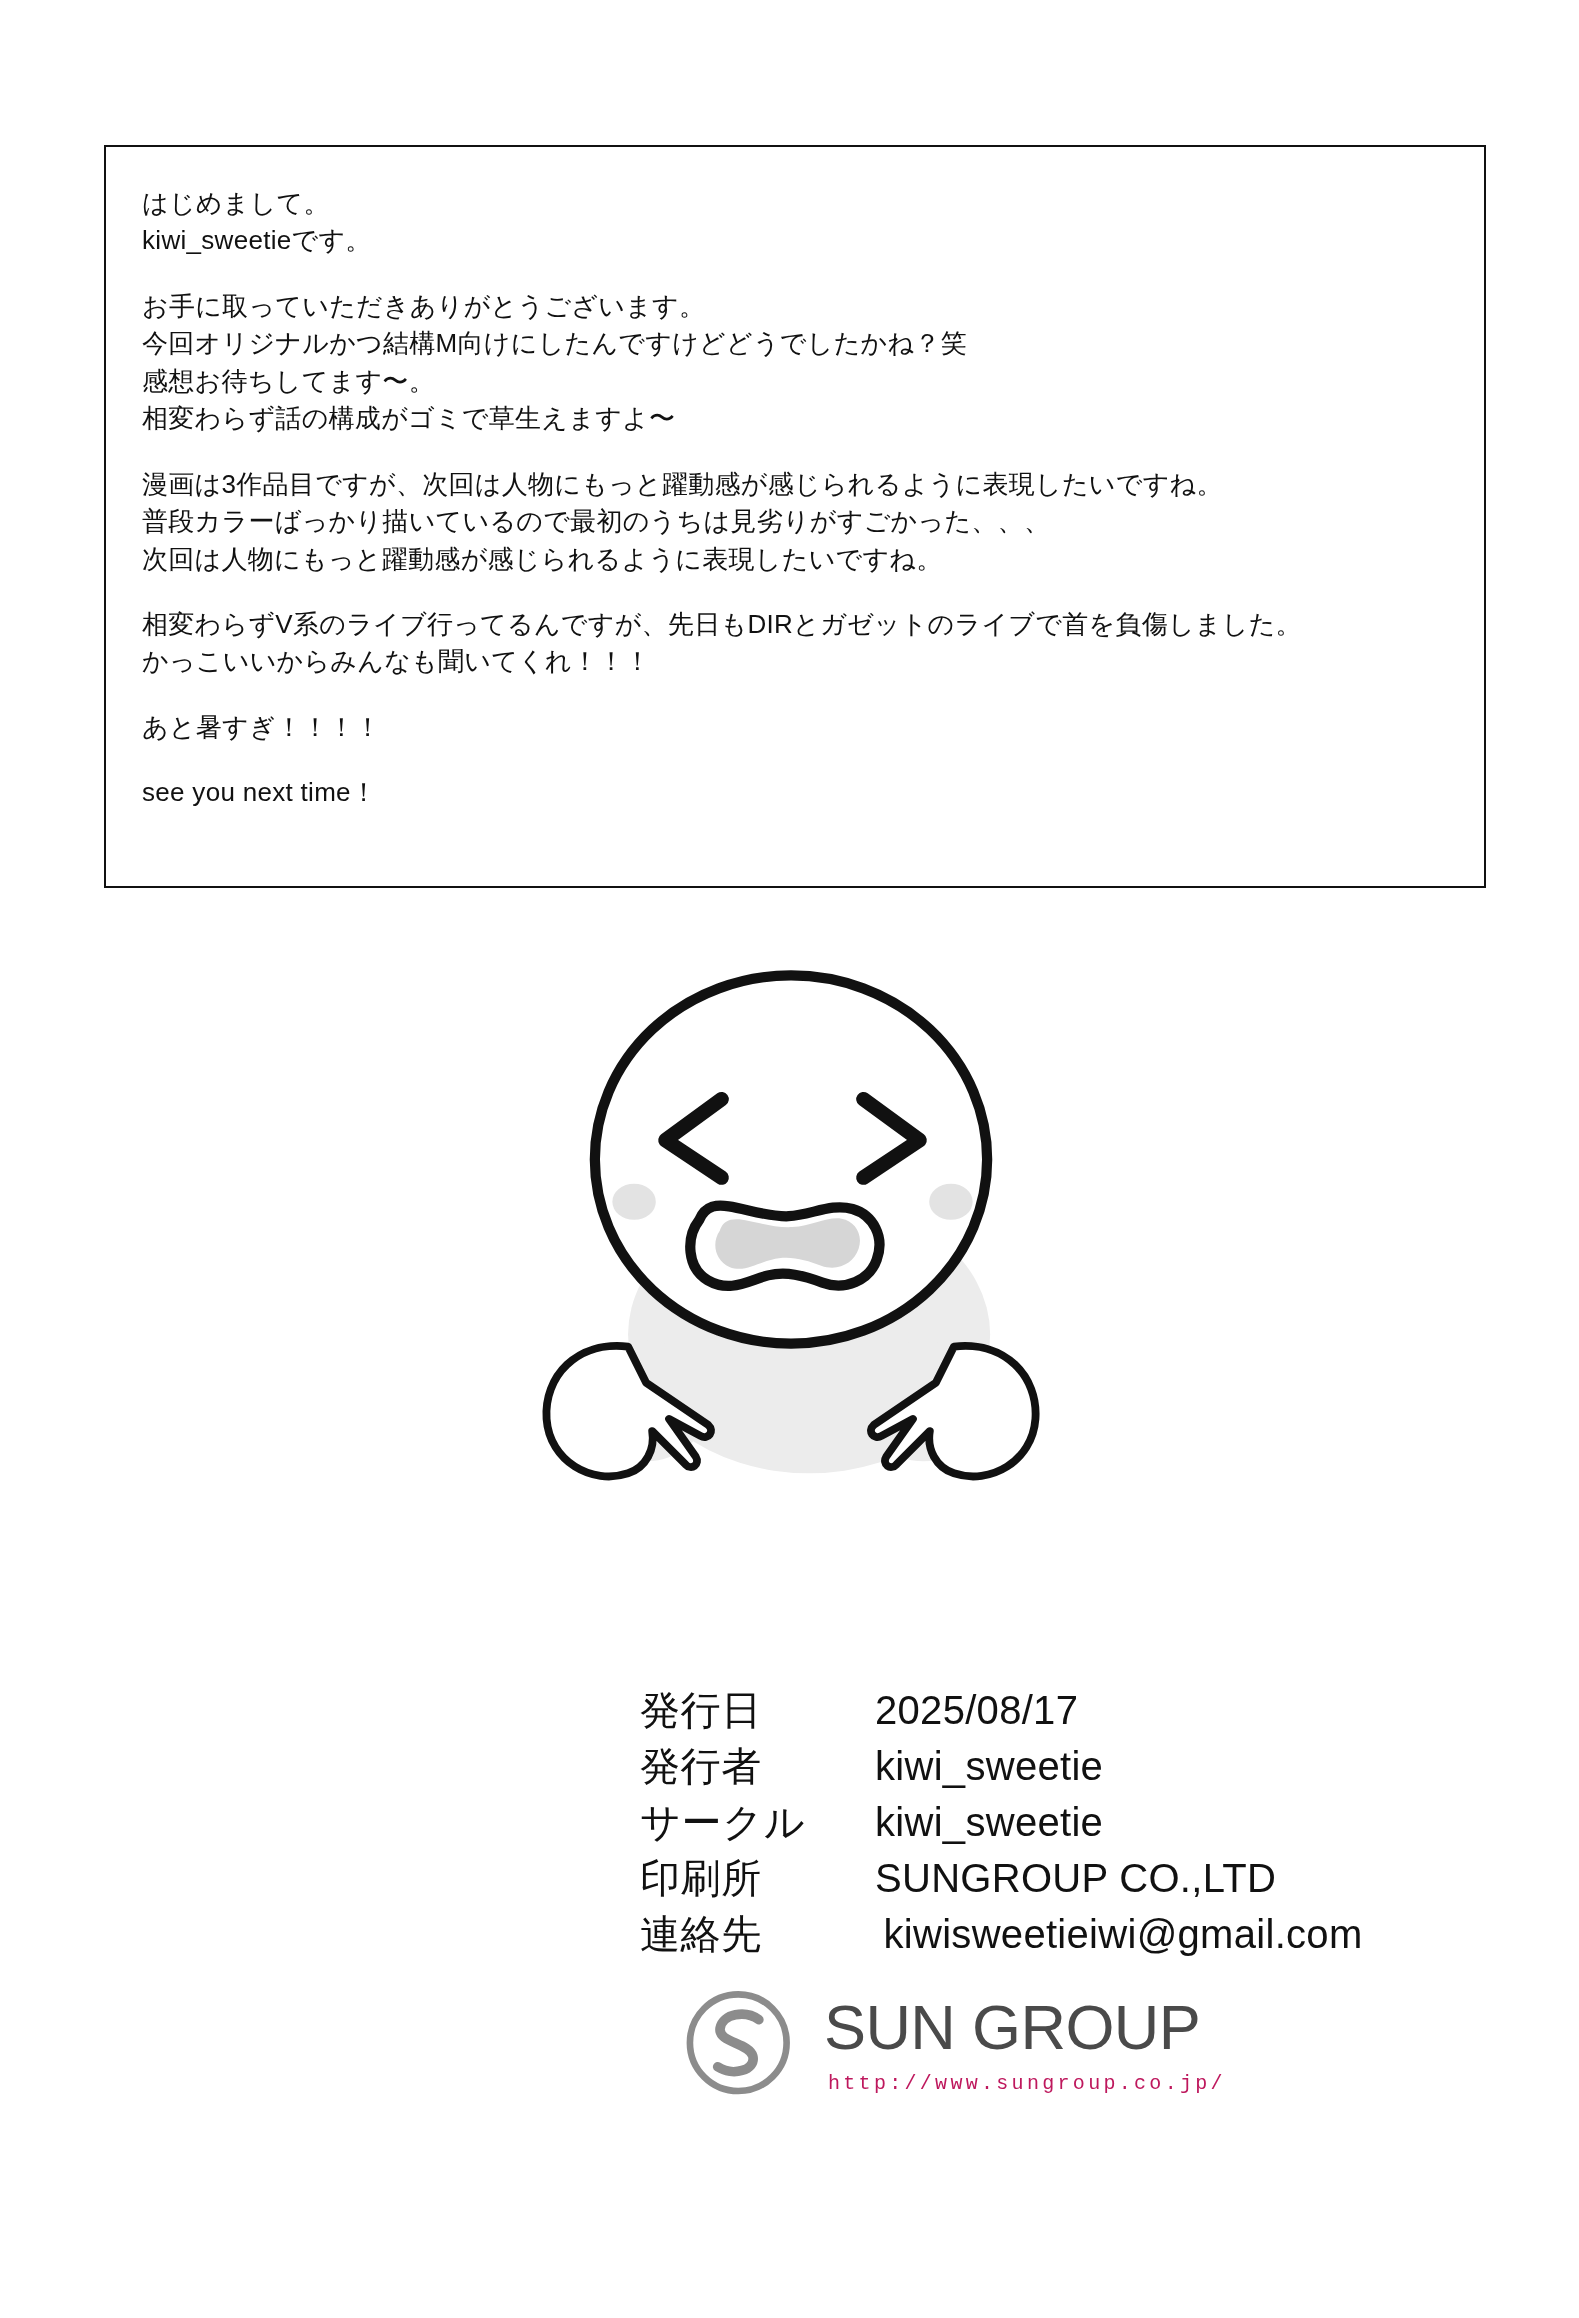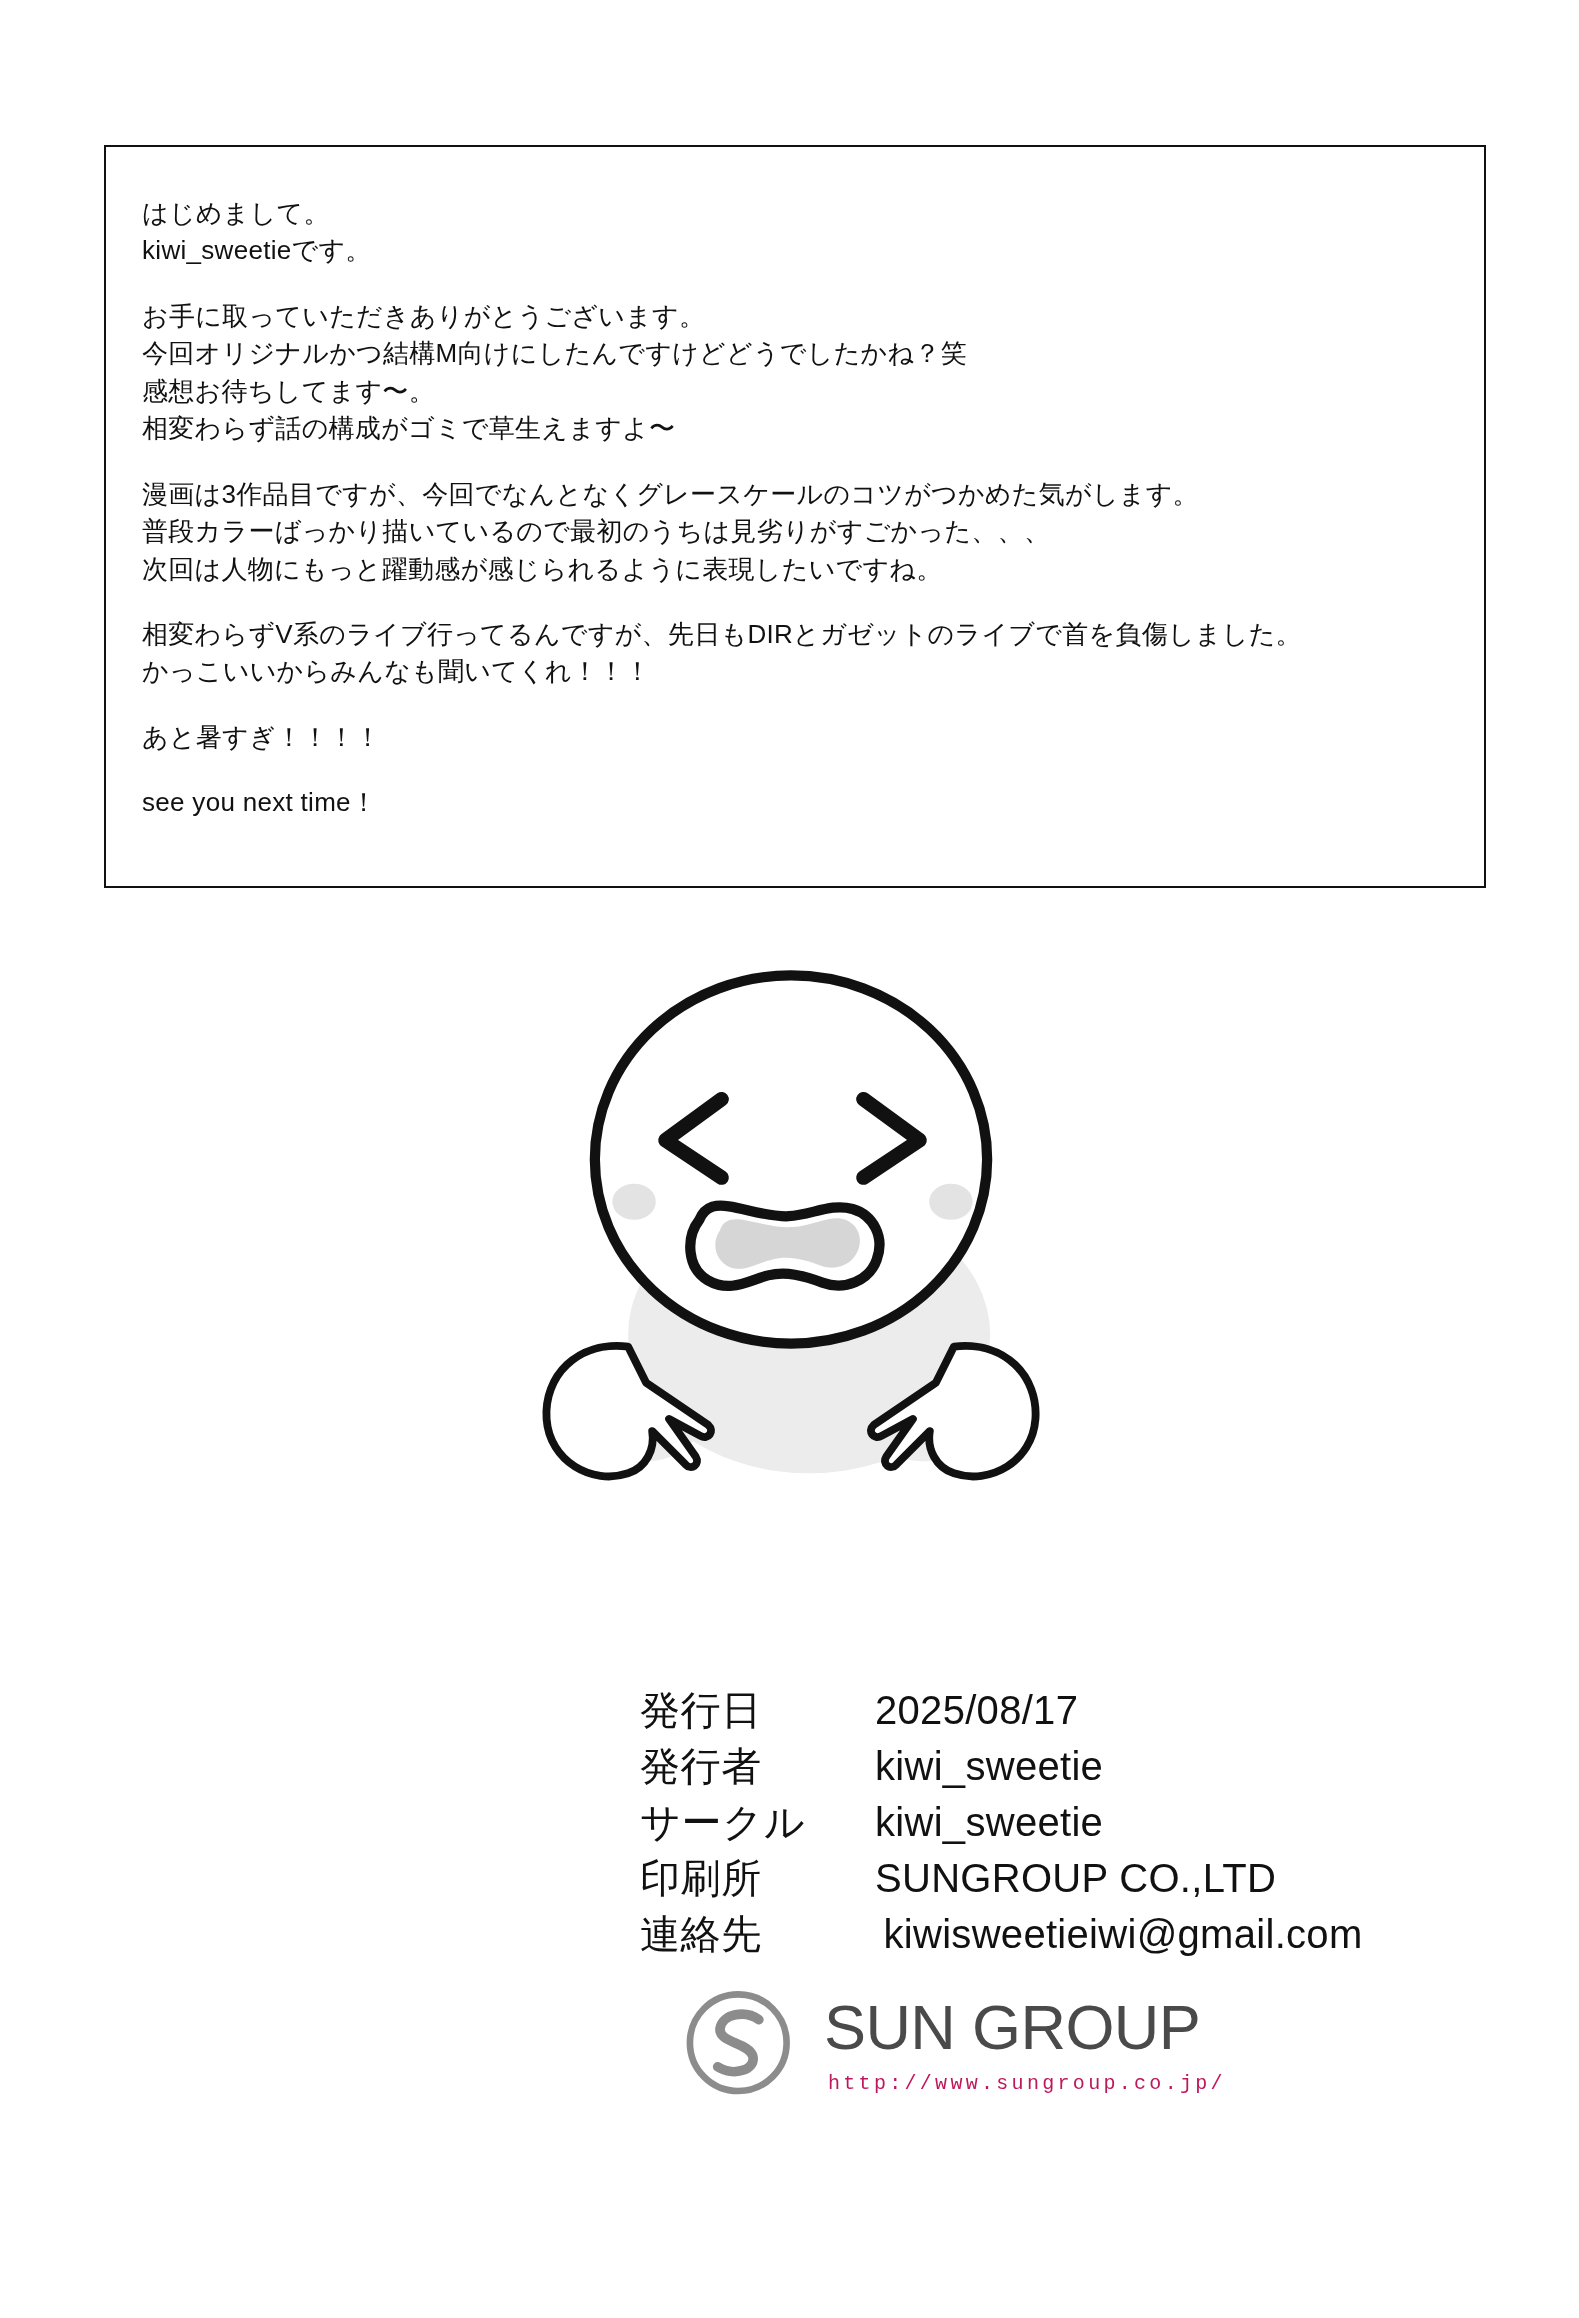--- a/index.html
+++ b/index.html
@@ -21,21 +21,21 @@
     position: absolute;
     left: 104px;
     top: 145px;
     width: 1382px;
     height: 743px;
     border: 2.4px solid #111111;
     box-sizing: border-box;
     background: #ffffff;
   }
   #afterword-inner {
-    padding: 48px 36px;
+    padding: 38px 36px;
   }
   .para {
     margin: 0 0 28px 0;
   }
   .para:last-child { margin-bottom: 0; }
   .line {
     font-size: 26px;
     line-height: 1.44;
     letter-spacing: 0.3px;
     white-space: pre;
@@ -119,21 +119,21 @@
     </div>
 
     <div class="para">
       <div class="line">お手に取っていただきありがとうございます。</div>
       <div class="line">今回オリジナルかつ結構M向けにしたんですけどどうでしたかね？笑</div>
       <div class="line">感想お待ちしてます〜。</div>
       <div class="line">相変わらず話の構成がゴミで草生えますよ〜</div>
     </div>
 
     <div class="para">
-      <div class="line">漫画は3作品目ですが、今回でなんとなくグレースケールのコツがつかめた気がします。</div>
+      <div class="line">漫画は3作品目ですが、次回は人物にもっと躍動感が感じられるように表現したいですね。</div>
       <div class="line">普段カラーばっかり描いているので最初のうちは見劣りがすごかった、、、</div>
       <div class="line">次回は人物にもっと躍動感が感じられるように表現したいですね。</div>
     </div>
 
     <div class="para">
       <div class="line">相変わらずV系のライブ行ってるんですが、先日もDIRとガゼットのライブで首を負傷しました。</div>
       <div class="line">かっこいいからみんなも聞いてくれ！！！</div>
     </div>
 
     <div class="para">

